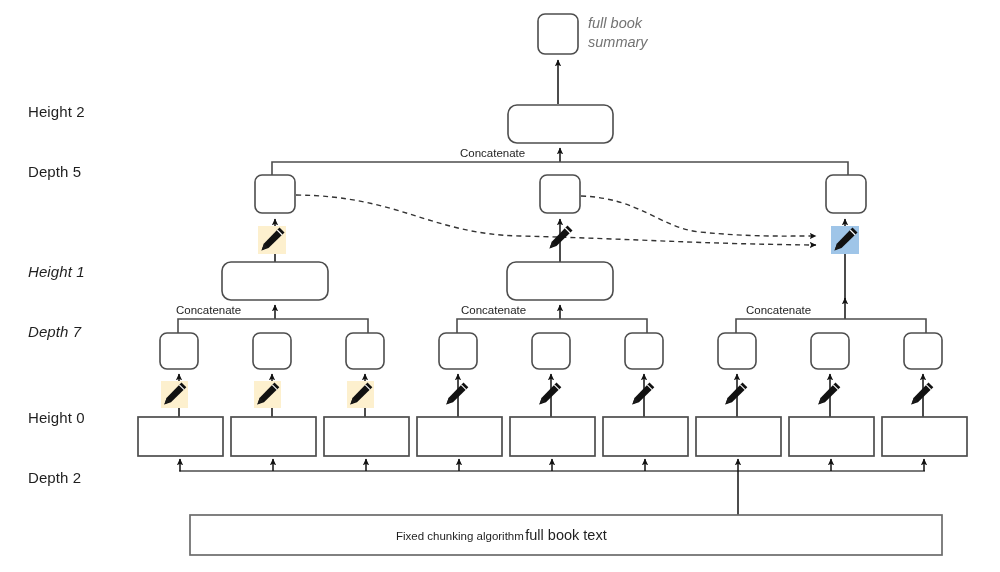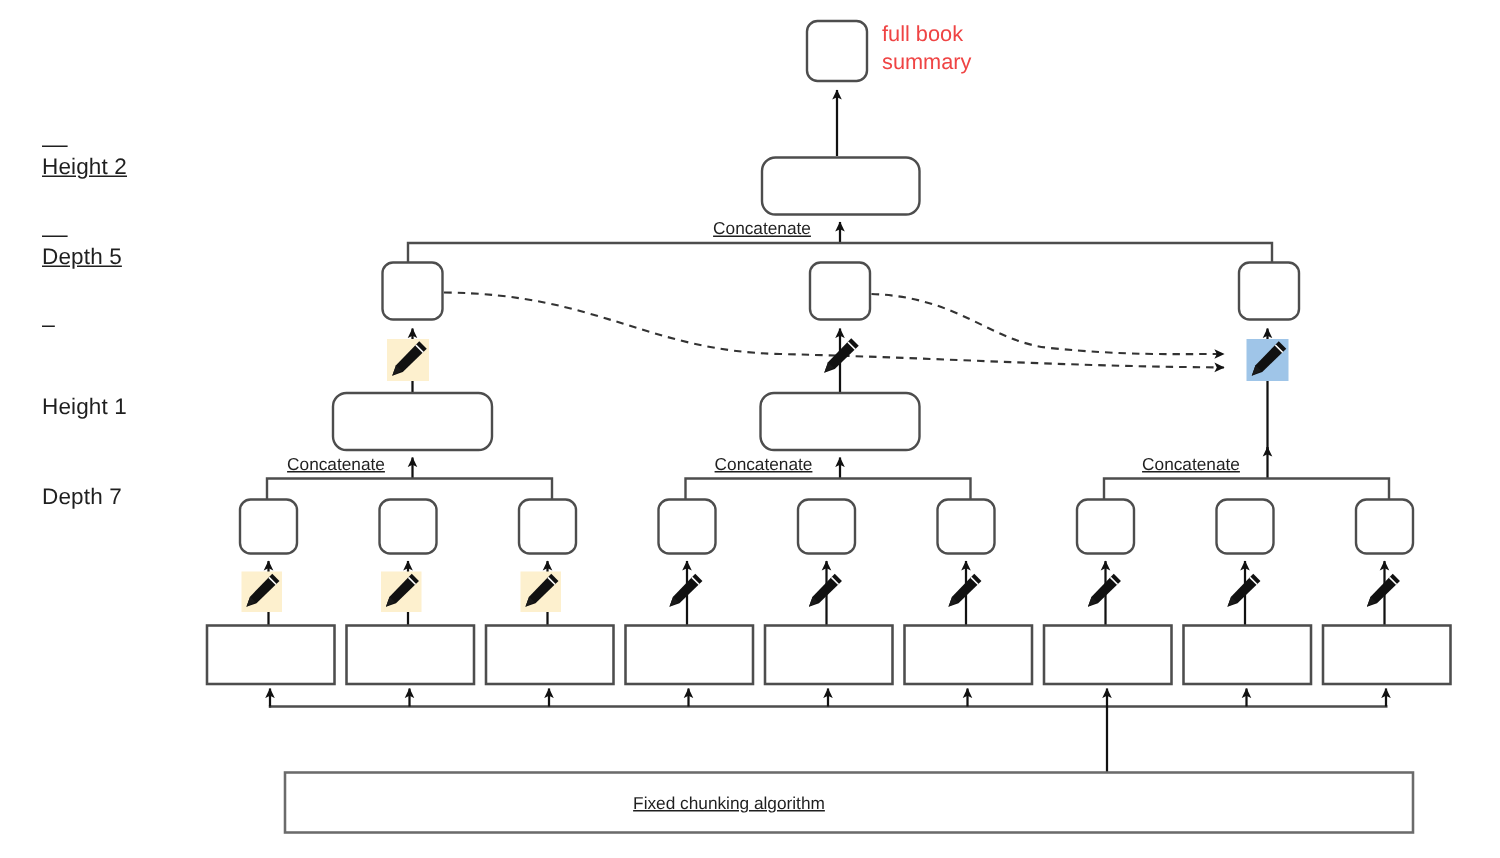--- a/index.html
+++ b/index.html
@@ -31,31 +31,30 @@
     line-height: 20px;
     color: #1f1f1f;
     white-space: pre;
     text-align: left;
     letter-spacing: 0.1px;
   }
   .node-cap {
     position: absolute;
     font-size: 14.5px;
     line-height: 19px;
-    color: #ef4444;
-    white-space: pre;
+    color: #737373;
+    white-space: pre;
+    font-style: italic;
   }
   .edge-label {
     position: absolute;
     font-size: 11.5px;
     line-height: 14px;
     color: #1f1f1f;
     white-space: pre;
-    text-align: center;
-    text-decoration: underline;
   }
   .box-label {
     position: absolute;
     font-size: 14.5px;
     line-height: 18px;
     color: #1f1f1f;
     white-space: pre;
     text-align: center;
   }
 </style>
@@ -225,38 +224,43 @@
       <line x1="552" y1="471" x2="552" y2="459" stroke="#111111" stroke-width="1.5" marker-end="url(#arrowFilled)"></line>
       <line x1="645" y1="471" x2="645" y2="459" stroke="#111111" stroke-width="1.5" marker-end="url(#arrowFilled)"></line>
       <line x1="738" y1="515" x2="738" y2="459" stroke="#111111" stroke-width="1.5" marker-end="url(#arrowFilled)"></line>
       <line x1="831" y1="471" x2="831" y2="459" stroke="#111111" stroke-width="1.5" marker-end="url(#arrowFilled)"></line>
       <line x1="924" y1="471" x2="924" y2="459" stroke="#111111" stroke-width="1.5" marker-end="url(#arrowFilled)"></line>
 
       <rect x="190" y="515" width="752" height="40" fill="#ffffff" stroke="#6b6b6b" stroke-width="1.7"></rect>
     </g>
   </svg>
 
-  <div class="lvl-label" style="left:28px; top:62px;text-decoration:underline;">
+  <div class="lvl-label" style="left:28px; top:62px;">
     <div>Height 2</div>
     <div>Depth 5</div>
   </div>
 
-  <div class="lvl-label" style="left:28px; top:222px;">
+  <div class="lvl-label" style="left:28px; top:222px;font-style:italic;">
     <div>Height 1</div>
     <div>Depth 7</div>
   </div>
 
+  <div class="lvl-label" style="left:28px; top:368px;">
+    <div>Height 0</div>
+    <div>Depth 2</div>
+  </div>
 
   <div class="node-cap" style="left:588px; top:14px; width:110px;">full book
 summary</div>
 
   <div class="edge-label" style="left:460px; top:146px; width:96px;">Concatenate</div>
 
   <div class="edge-label" style="left:176px; top:303px; width:96px;">Concatenate</div>
 
   <div class="edge-label" style="left:461px; top:303px; width:96px;">Concatenate</div>
 
   <div class="edge-label" style="left:746px; top:303px; width:96px;">Concatenate</div>
 
   <div class="edge-label" style="left:396px; top:489px; width:180px;margin-top:40px;">Fixed chunking algorithm</div>
 
+  <div class="box-label" style="left:190px; top:526px; width:752px;">full book text</div>
 
 </div>
 
 </body></html>

